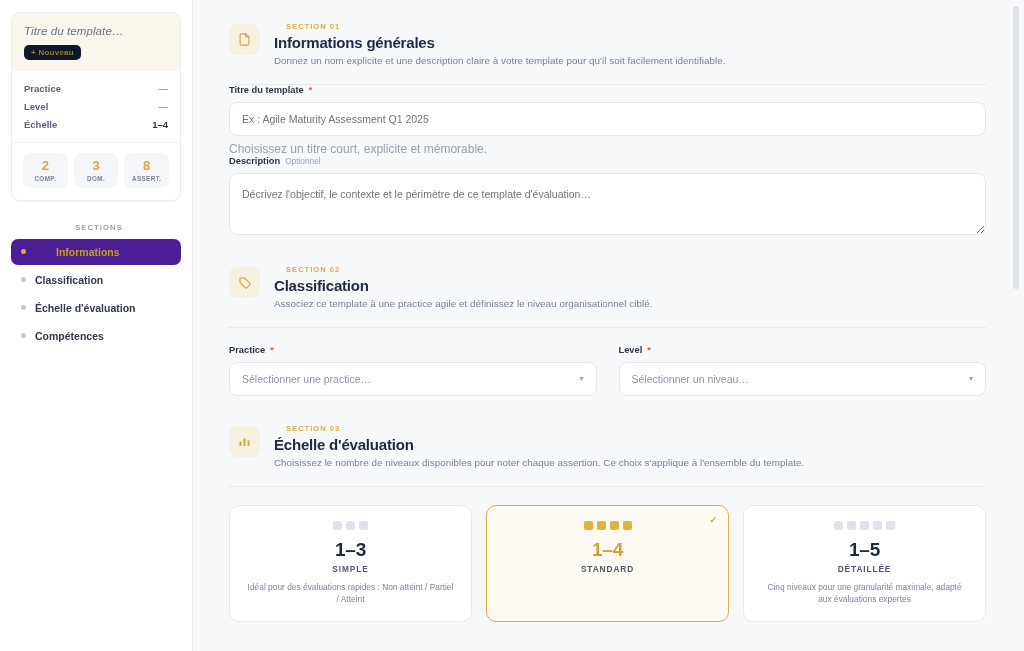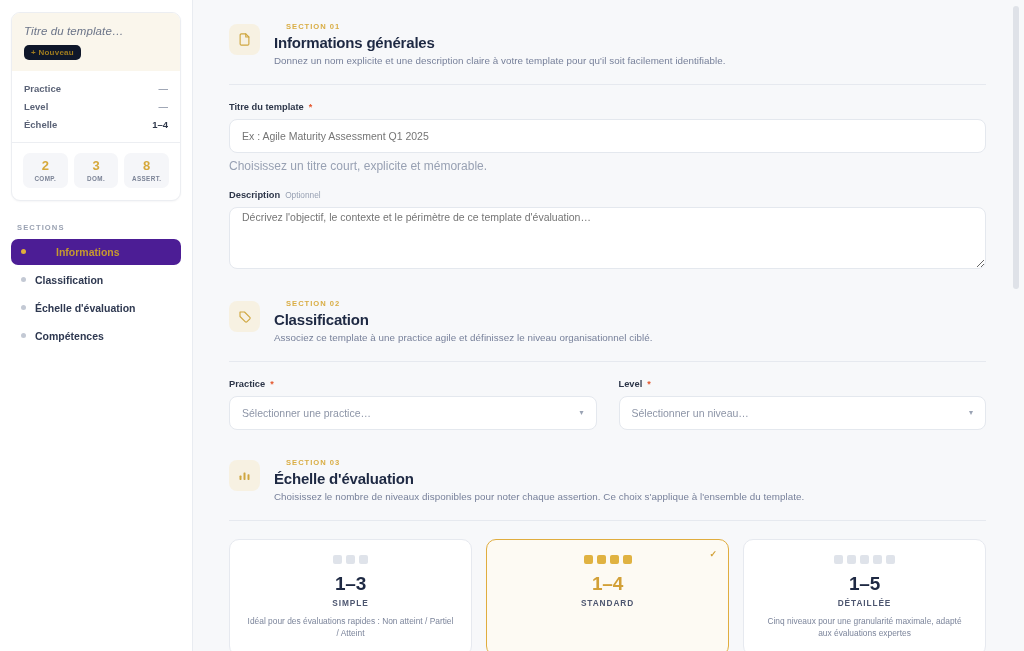--- a/index.html
+++ b/index.html
@@ -54,21 +54,21 @@
   }
   .stat {
     flex: 1; background: #f5f6f9; border-radius: 7px;
     padding: 6px 2px 6px 2px; text-align: center;
   }
   .stat .n { font-size: 13px; font-weight: 700; color: #d6a93c; line-height: 1.15; }
   .stat .l { font-size: 6.3px; font-weight: 700; color: #7b8396; letter-spacing: .4px; margin-top: 1px; }
 
   .sec-label {
     margin: 22px 0 7px 6px;
-    font-size: 7.6px; font-weight: 700; letter-spacing: 1.1px; color: #9aa2b2;
+    font-size: 7.6px; font-weight: 700; letter-spacing: 1.1px; color: #9aa2b2; text-align: center;
   }
   .nav-item {
     display: flex; align-items: center; gap: 9px;
     padding: 7px 10px; border-radius: 7px;
     font-size: 10.5px; font-weight: 700; color: #2e3850;
     margin-bottom: 2px; cursor: pointer;
   }
   .nav-item .dot { width: 5px; height: 5px; border-radius: 50%; background: #c3c9d4; flex: 0 0 5px; }
   .nav-item.active { background: #4c1d95; color: #c79a2e; gap: 30px; }
   .nav-item.active .dot { background: #e0ae3a; }
@@ -85,32 +85,32 @@
     background: #f7f1e2; border-radius: 8px;
     display: flex; align-items: center; justify-content: center;
     margin-top: 2px;
   }
   .sec-kicker { font-size: 7.6px; font-weight: 700; letter-spacing: 1px; color: #d3a githubPlaceholder; }
   .sec-kicker { color: #d9ad44; padding-left: 12px; }
   .sec-title { font-size: 15px; font-weight: 700; color: #1e2943; margin-top: 3px; letter-spacing: -.2px; }
   .sec-sub { font-size: 9.8px; color: #77809a; margin-top: 4px; letter-spacing: .05px; }
   .divider { height: 1px; background: #e6e9ef; margin: 18px 0 0 0; }
 
-  .field { margin-top: 17px; }
+  .field { }
   .flabel { font-size: 9.3px; font-weight: 700; color: #2d3649; display: flex; align-items: baseline; gap: 5px; }
   .req { color: #e4572e; font-size: 9px; }
   .opt { font-size: 8.3px; font-weight: 400; color: #98a1b3; }
   .input, .textarea, .selectbox {
     margin-top: 7px; width: 100%;
     background: #fff; border: 1px solid #e4e8ee; border-radius: 8px;
     font-size: 10.5px; color: #8d95a7;
     padding: 10px 12px;
     font-family: "Liberation Sans", sans-serif;
   }
-  .textarea { height: 62px; padding-top: 3px; position: relative; }
+  .textarea { height: 62px; padding-top: 14px; position: relative; }
   .hint { font-size: 12px; color: #98a1b3; margin-top: 6px; }
 
   .two-col { display: flex; gap: 22px; margin-top: 17px; }
   .two-col .field { margin-top: 0; flex: 1; }
   .selectbox { display: flex; align-items: center; justify-content: space-between; }
   .chev { color: #9aa3b4; font-size: 8px; line-height: 1; }
 
   .cards { display: flex; gap: 14px; margin-top: 18px; }
   .scard {
     flex: 1; background: #fff; border: 1px solid #e6e9ef; border-radius: 10px;

